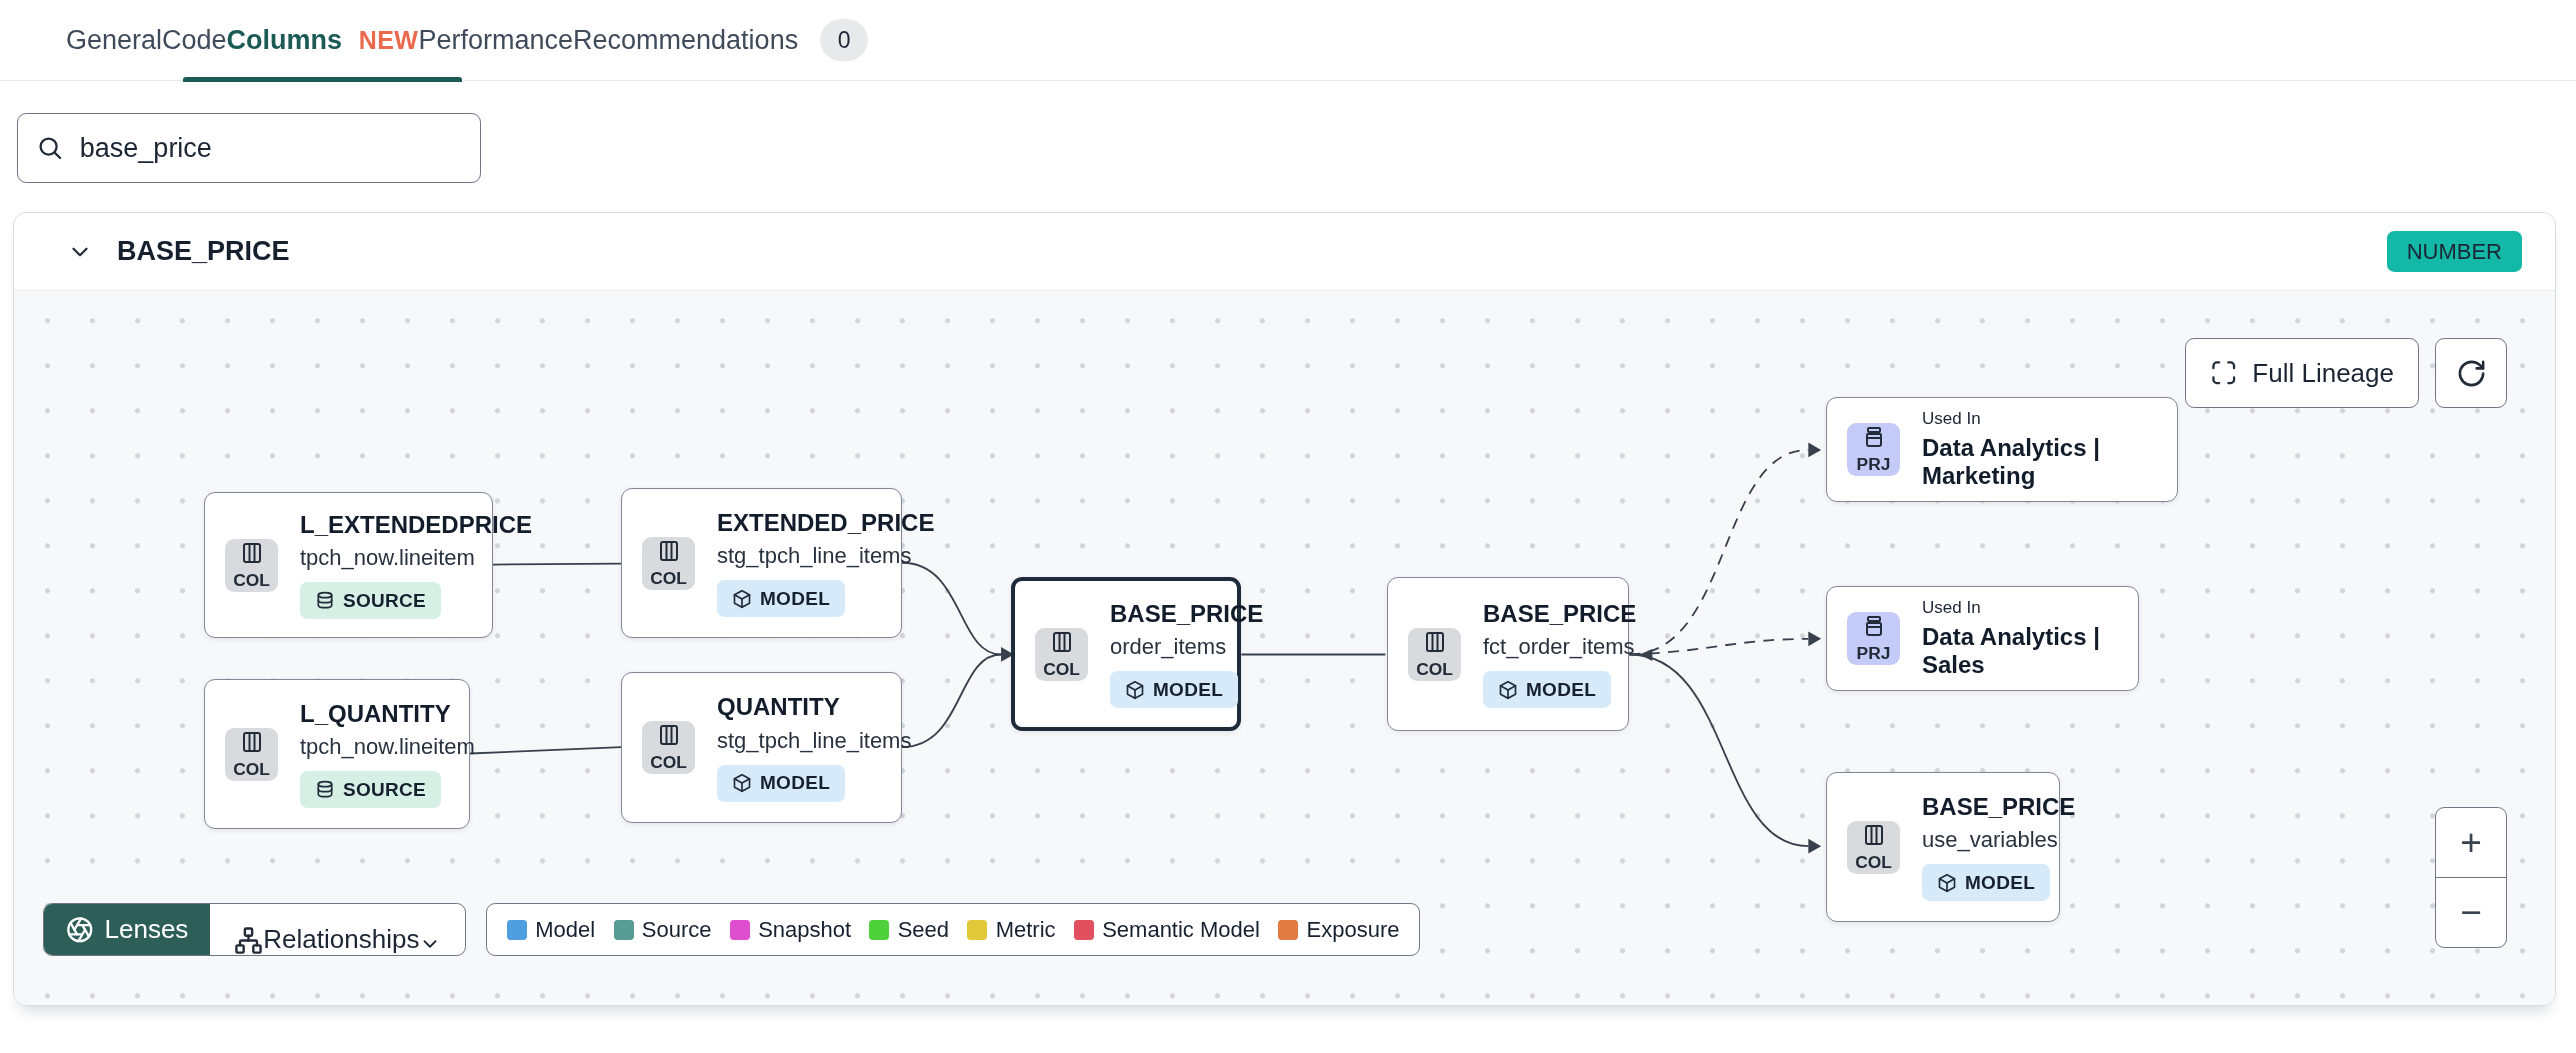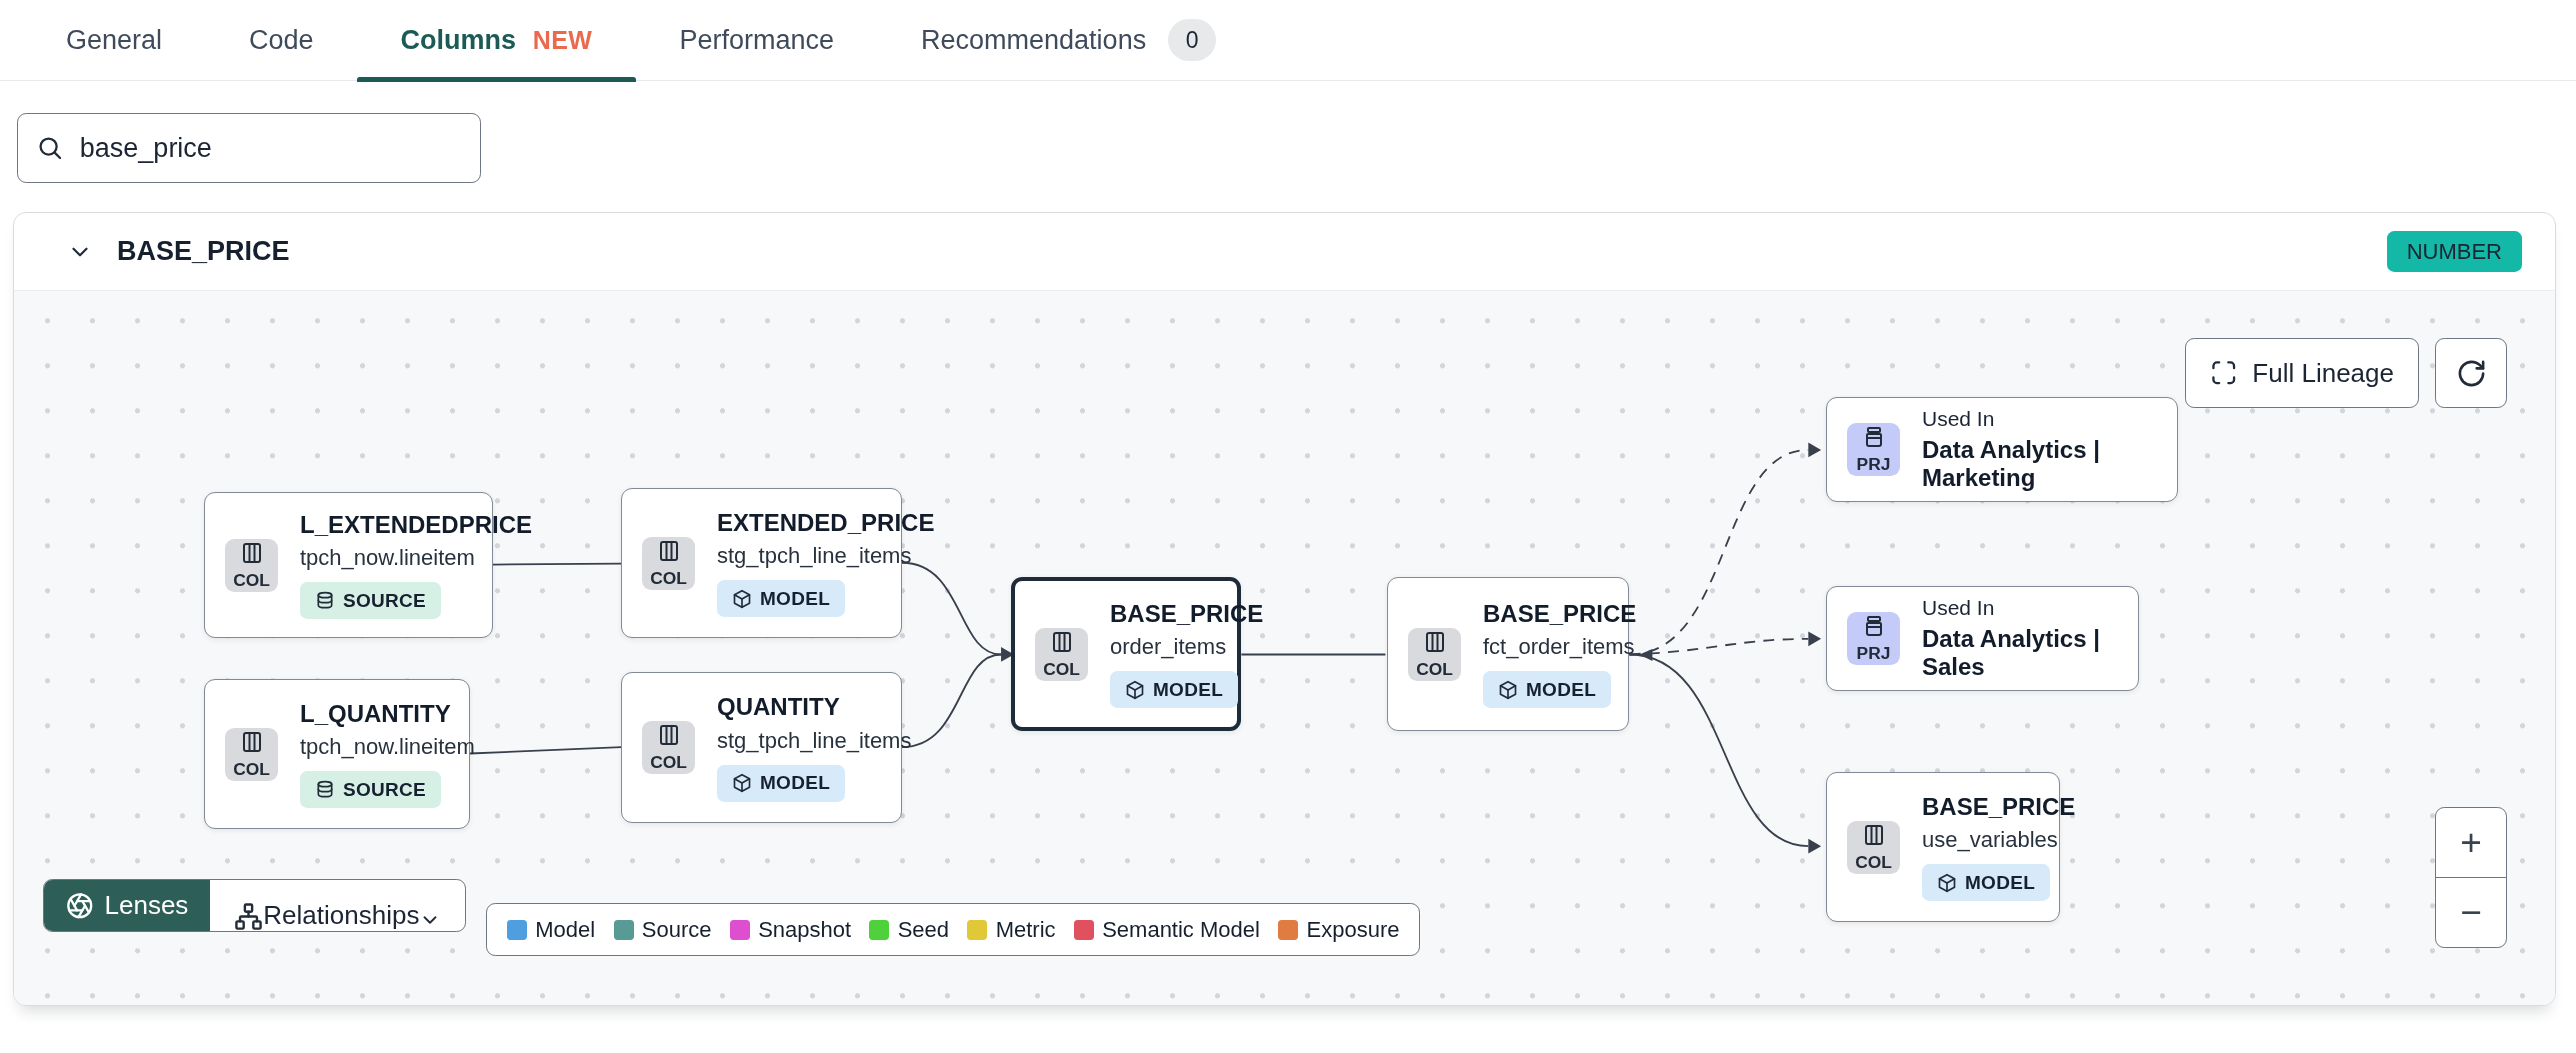--- a/index.html
+++ b/index.html
@@ -1,21 +1,21 @@
 <!DOCTYPE html>
 <html style="font-size:14.7px"><head>
 <meta charset="utf-8">
 <style>
   * { box-sizing: border-box; margin: 0; padding: 0; }
   html,body { width: 2576px; height: 1053px; background:#ffffff;
     font-family: "Liberation Sans", "DejaVu Sans", sans-serif; color:#1b2534; }
 
   
   .tabbar { display:flex; align-items:center; height:81px; padding-left:66px;
-    gap:87px; border-bottom:1.8px solid #e7e9ec; background:#fff; }
+    border-bottom:1.8px solid #e7e9ec; background:#fff; }
   .tab { position:relative; display:flex; align-items:center; gap:16.5px; height:81px;
     font-size:27px; color:#3f4b5b; cursor:pointer; }
   .tab.active .tab-label { color:#1c5b55; font-weight:700; }
   .tab.active::after { content:""; position:absolute; left:-44px; right:-44px; bottom:-1.8px;
     height:5.5px; background:#1c5b55; border-radius:2.8px 2.8px 0 0; }
   .tab-new { color:#ea6a4e; font-weight:700; font-size:25px; letter-spacing:0.5px; }
   .tab-count { display:inline-flex; align-items:center; justify-content:center;
     min-width:48px; height:42px; padding:0 11px; border-radius:21px; background:#e8e9eb;
     font-size:23px; color:#1b2534; margin-left:5.5px; }
 
@@ -47,21 +47,21 @@
 
   .node { position:absolute; display:flex; align-items:center; background:#fff;
     border:1.8px solid #818996; border-radius:11px; padding:0 20px;
     box-shadow:0 1.8px 5.5px rgba(23,35,54,.08); cursor:pointer; }
   .node.selected { border:4.6px solid #1d2b3a; }
   .kind { flex:0 0 auto; width:53px; height:53px; border-radius:9.2px; background:#d8dade;
     display:flex; flex-direction:column; align-items:center; justify-content:center; gap:7px; }
   .kind.prj { background:#c5cbf8; }
   .kind-label { font-size:17.4px; font-weight:700; color:#222b38; line-height:1; }
   .node-body { margin-left:22px; display:flex; flex-direction:column; align-items:flex-start; }
-  .pretitle { font-size:21px; color:#1b2534; margin-bottom:5.5px; }
+  .pretitle { font-size:17px; color:#1b2534; margin-bottom:5.5px; }
   .title { font-size:24px; font-weight:700; color:#121c2b; }
   .subtitle { font-size:22px; color:#28323f; margin-top:6.4px; }
   .nbadge { display:inline-flex; align-items:center; gap:8.3px; margin-top:11px;
     height:37px; border-radius:7.3px; padding:0 14.7px; }
   .nbadge.model { background:#d7eafa; }
   .nbadge.source { background:#d6f0e6; }
   .nbadge-label { font-size:19px; font-weight:700; color:#16202e; letter-spacing:0.3px; }
 
   
   .ctl-btn { position:absolute; display:flex; align-items:center; justify-content:center;
@@ -69,21 +69,21 @@
     cursor:pointer; }
   .full-lineage { top:47px; right:136px; height:70px; padding:0 24px; gap:14.7px; font-size:26px; }
   .refresh { top:47px; right:48px; width:72px; height:70px; }
   .zoomctl { position:absolute; top:516px; right:48px; width:72px; height:141px;
     background:#fff; border:1.8px solid #6e7683; border-radius:9.2px; overflow:hidden;
     display:flex; flex-direction:column; }
   .zoomctl .zbtn { flex:1; display:flex; align-items:center; justify-content:center;
     font-size:37px; color:#39434f; cursor:pointer; }
   .zoomctl .zbtn:first-child { border-bottom:1.8px solid #6e7683; }
 
-  .lens-group { position:absolute; left:29px; top:588px; height:53px; display:flex;
+  .lens-group { position:absolute; left:29px; top:612px; height:53px; display:flex;
     border:1.8px solid #6e7683; border-radius:9.2px; overflow:hidden; background:#fff; }
   .lens-seg { display:flex; align-items:center; gap:11px; padding:0 22px;
     background:#2d5f58; color:#fff; font-size:26px; cursor:pointer; }
   .rel-seg { display:flex; align-items:flex-end; padding:0 24px;
     color:#1b2534; font-size:26px; cursor:pointer; }
 
   .legend { position:absolute; left:472px; top:612px; height:53px; display:flex;
     align-items:center; gap:18.3px; padding:0 20px; background:#fff;
     border:1.8px solid #6e7683; border-radius:9.2px; }
   .legend-item { display:flex; align-items:center; gap:8.3px; }

